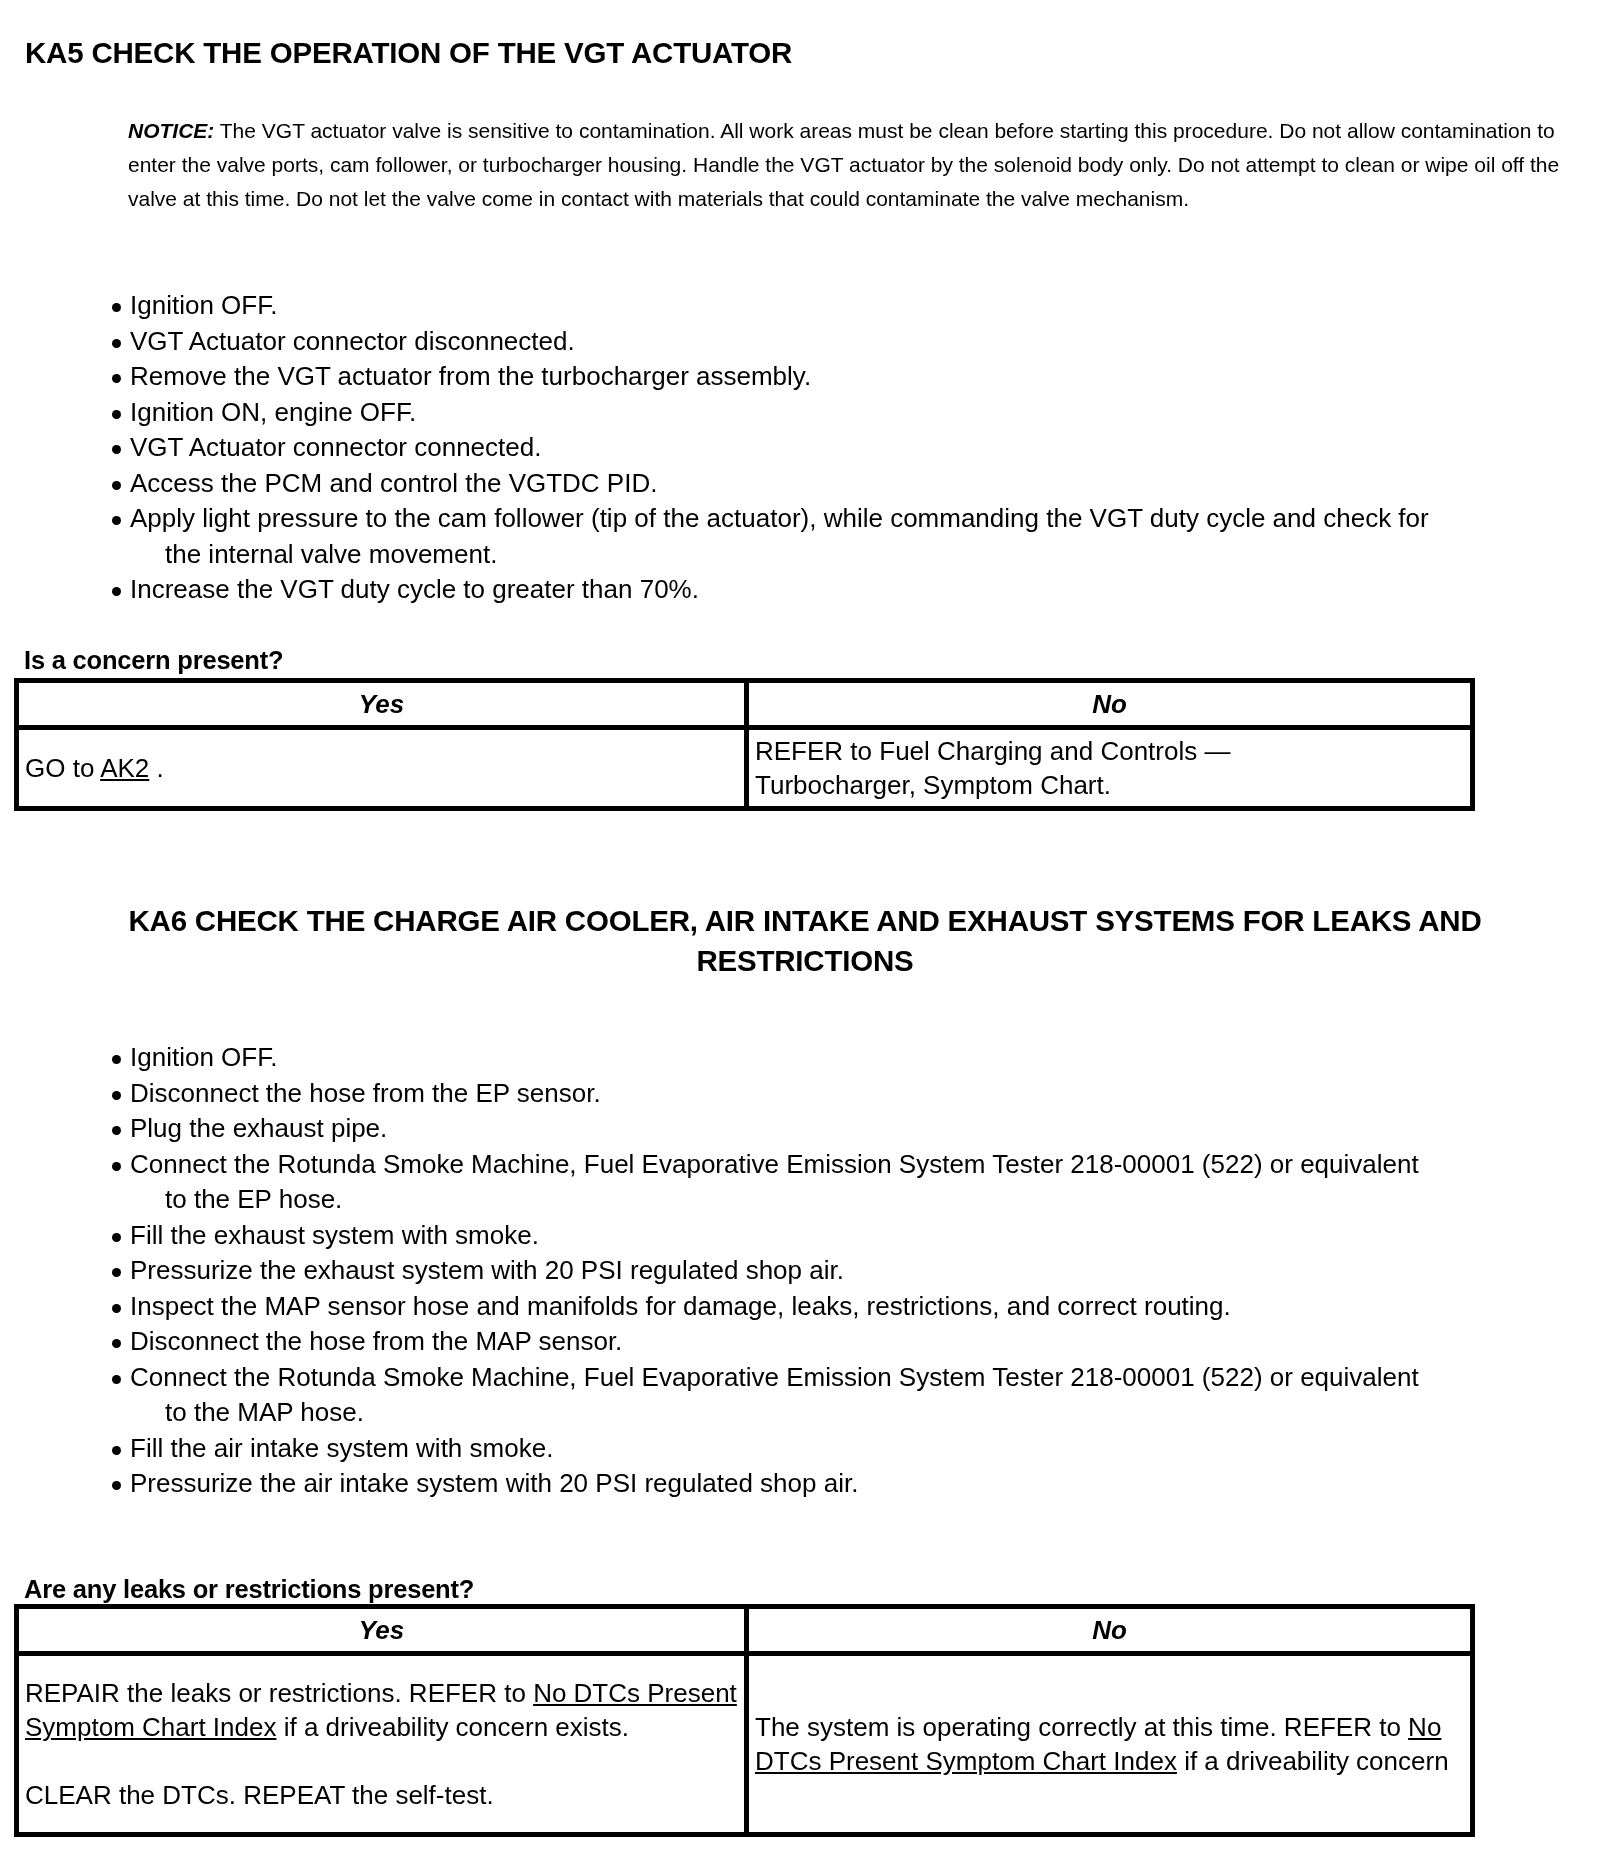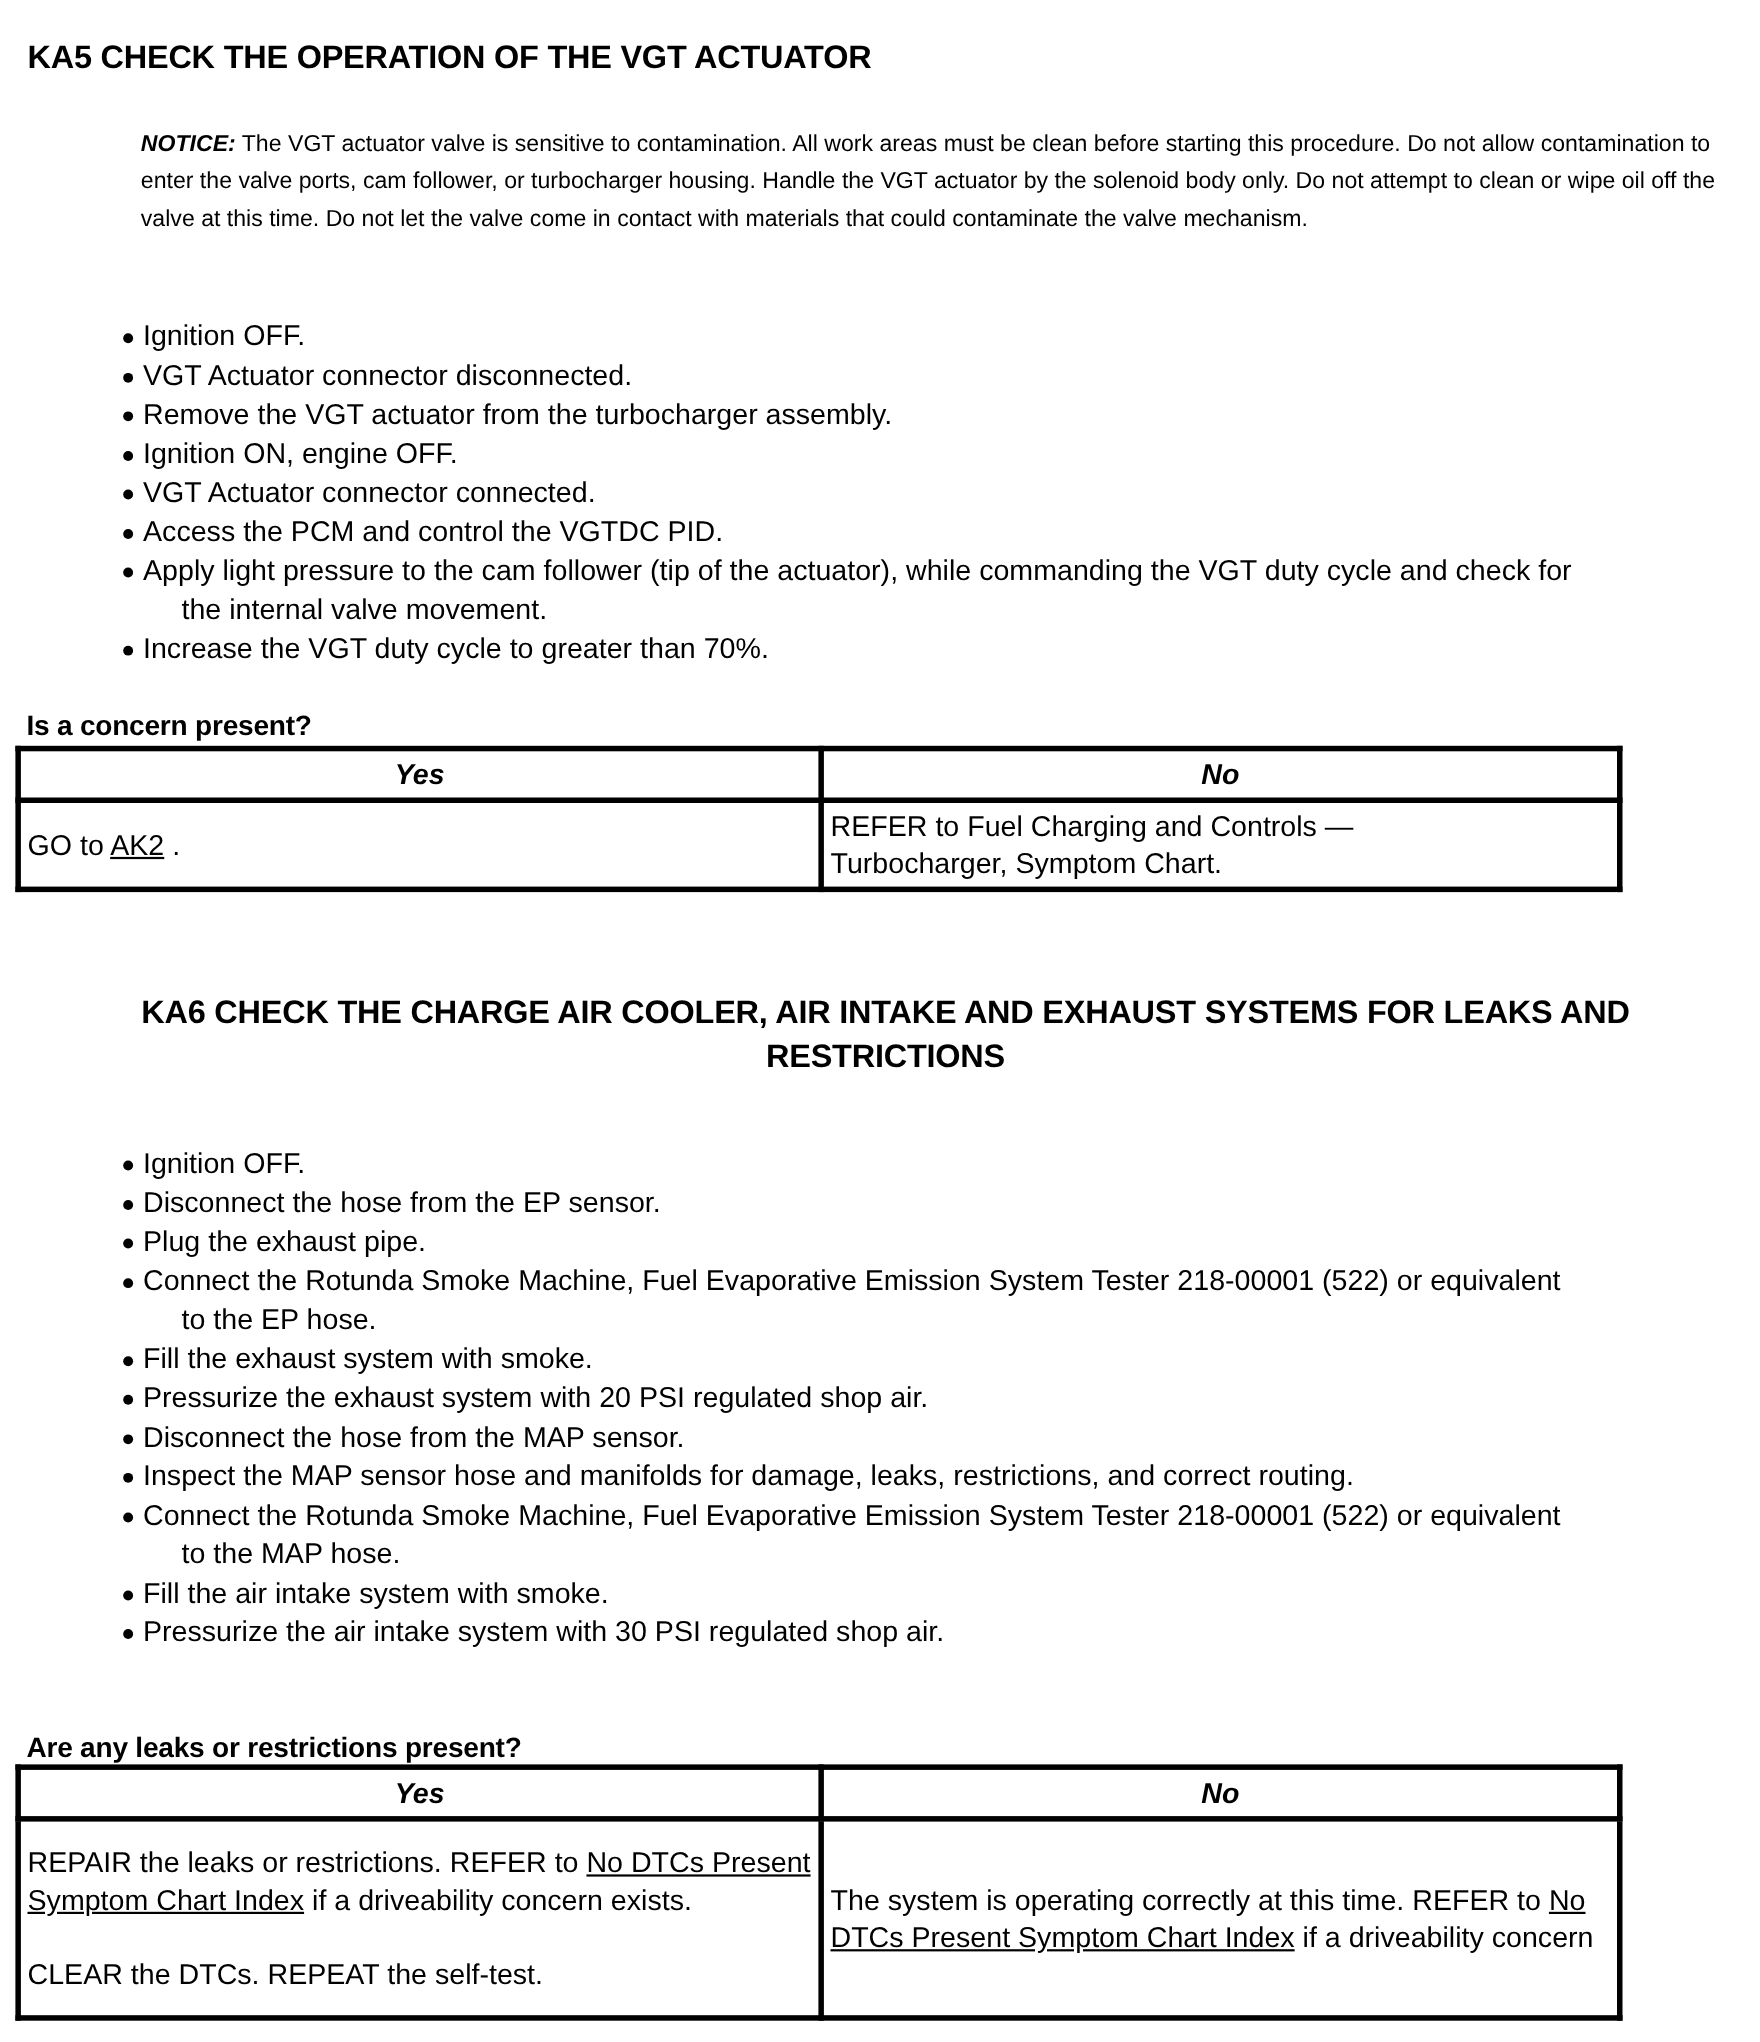--- a/index.html
+++ b/index.html
@@ -156,38 +156,38 @@
   <li>
       <span class="bullet"></span>
       <span class="text">Fill the exhaust system with smoke.</span>
     </li>
   <li>
       <span class="bullet"></span>
       <span class="text">Pressurize the exhaust system with 20 PSI regulated shop air.</span>
     </li>
   <li>
       <span class="bullet"></span>
+      <span class="text">Inspect the MAP sensor hose and manifolds for damage, leaks, restrictions, and correct routing.</span>
+    </li>
+  <li>
+      <span class="bullet"></span>
       <span class="text">Disconnect the hose from the MAP sensor.</span>
-    </li>
-  <li>
-      <span class="bullet"></span>
-      <span class="text">Inspect the MAP sensor hose and manifolds for damage, leaks, restrictions, and correct routing.</span>
     </li>
   <li>
       <span class="bullet"></span>
       <span class="text">Connect the Rotunda Smoke Machine, Fuel Evaporative Emission System Tester 218-00001 (522) or equivalent</span>
       <span class="cont">to the MAP hose.</span>
     </li>
   <li>
       <span class="bullet"></span>
       <span class="text">Fill the air intake system with smoke.</span>
     </li>
   <li>
       <span class="bullet"></span>
-      <span class="text">Pressurize the air intake system with 30 PSI regulated shop air.</span>
+      <span class="text">Pressurize the air intake system with 20 PSI regulated shop air.</span>
     </li>
 </ul>
 
 <p class="question" id="q-ka6">Are any leaks or restrictions present?</p>
 
 <table class="decision" id="table-ka6">
   <colgroup>
       <col class="c1">
       <col>
     </colgroup>

